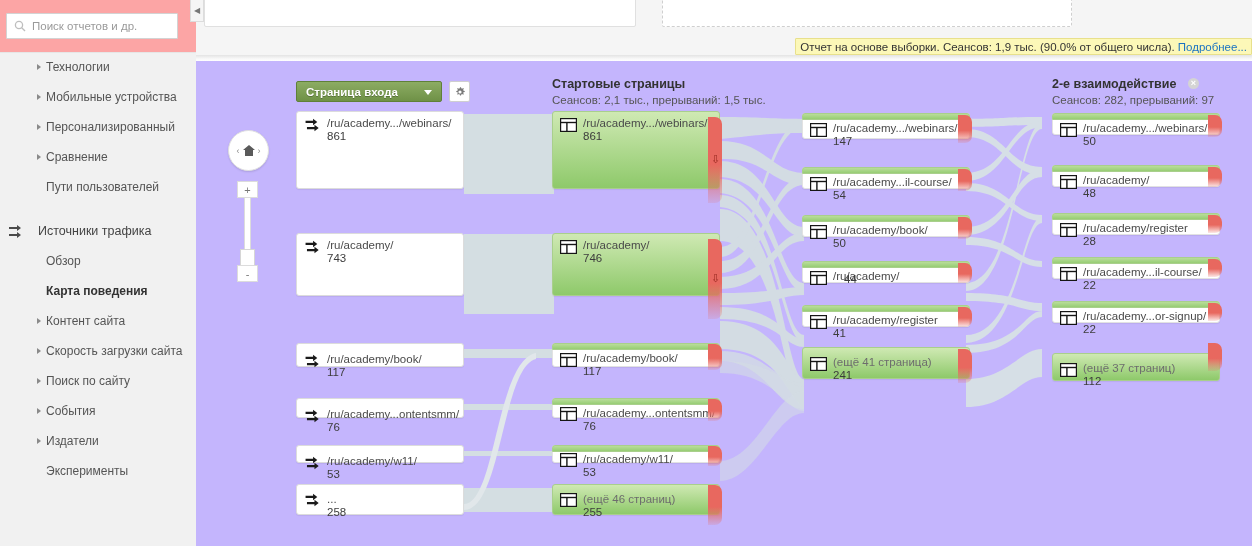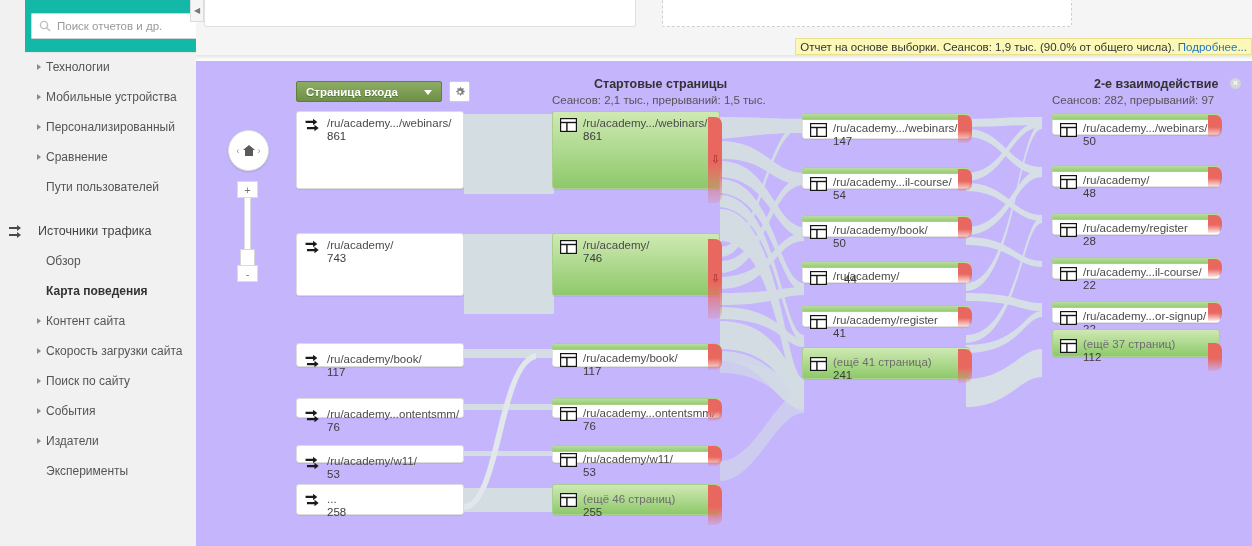--- a/index.html
+++ b/index.html
@@ -11,21 +11,21 @@
   }
   .app{position:relative;width:1252px;height:546px;}
 
   
   .sidebar{
     position:absolute;left:0;top:0;width:196px;height:546px;
     background:#f1f1f1;border-right:1px solid #e0e0e0;
   }
   .search-wrap{
     position:absolute;left:0;top:0;width:196px;height:52px;
-    background:#14b8a6;border-bottom:1px solid #e6e6e6;margin-left:25px;
+    background:#fca5a5;border-bottom:1px solid #e6e6e6;
   }
   .search-box{
     position:absolute;left:6px;top:13px;width:172px;height:26px;
     border:1px solid #d3d3d3;background:#fff;border-radius:1px;
     box-sizing:border-box;display:flex;align-items:center;
   }
   .search-icon{margin-left:7px;margin-right:6px;display:block;opacity:.55;}
   .search-input{
     border:0;outline:0;background:transparent;font-family:inherit;
     font-size:11.5px;color:#9a9a9a;width:130px;padding:0;
@@ -107,21 +107,21 @@
     border-top:5px solid #fff;border-left:4.5px solid transparent;border-right:4.5px solid transparent;
   }
   .dim-gear{
     position:absolute;left:253px;top:20px;width:21px;height:21px;
     background:#fff;border:1px solid #cfcfcf;border-radius:2px;
     display:flex;align-items:center;justify-content:center;box-sizing:border-box;
   }
 
   
   .col-head{position:absolute;top:16px;}
-  .col-title{font-size:12.5px;font-weight:bold;color:#333;margin-left:42px;}
+  .col-title{font-size:12.5px;font-weight:bold;color:#333;}
   .col-sub{font-size:11.5px;color:#555;margin-top:3px;}
   .col-x{
     display:inline-block;width:11px;height:11px;border-radius:50%;
     background:#d4d4d4;color:#fff;font-size:9px;line-height:11px;
     text-align:center;vertical-align:2px;margin-left:8px;
   }
 
   
   .puck{
     position:absolute;left:32px;top:69px;width:39px;height:39px;
@@ -659,21 +659,21 @@
           <rect x="0" y="0" width="17" height="14" fill="#151515"></rect>
           <rect x="1.2" y="1.2" width="14.6" height="2.6" fill="#fff"></rect>
           <rect x="1.2" y="5.2" width="5" height="7.6" fill="#fff"></rect>
           <rect x="7.6" y="5.2" width="8.2" height="7.6" fill="#fff"></rect>
         </svg>
         <div class="node-label" style="top:8px;">/ru/academy...or-signup/</div>
         <div class="node-count" style="top:21px;">22</div>
       </div>
       <div class="dropoff" style="left:1012px;top:242px;height:18px;"></div>
 
-      <div class="node page" style="left:856px;top:268px;width:168px;height:28px;">
+      <div class="node page" style="left:856px;top:292px;width:168px;height:28px;">
         <svg class="node-icon" style="top:9px;" width="17" height="14" viewBox="0 0 17 14">
           <rect x="0" y="0" width="17" height="14" fill="#151515"></rect>
           <rect x="1.2" y="1.2" width="14.6" height="2.6" fill="#fff"></rect>
           <rect x="1.2" y="5.2" width="5" height="7.6" fill="#fff"></rect>
           <rect x="7.6" y="5.2" width="8.2" height="7.6" fill="#fff"></rect>
         </svg>
         <div class="node-label muted" style="top:8px;">(ещё 37 страниц)</div>
         <div class="node-count" style="top:21px;">112</div>
       </div>
       <div class="dropoff" style="left:1012px;top:282px;height:28px;"></div>

